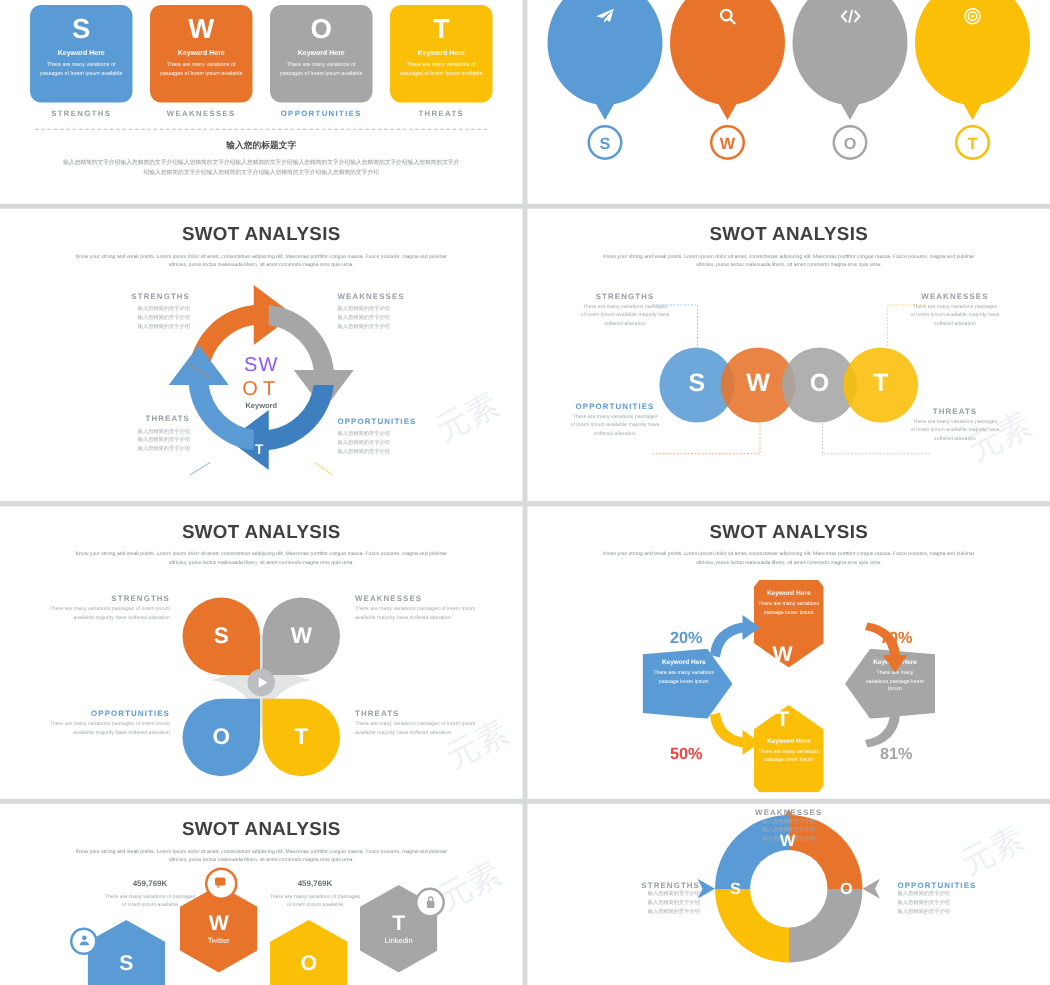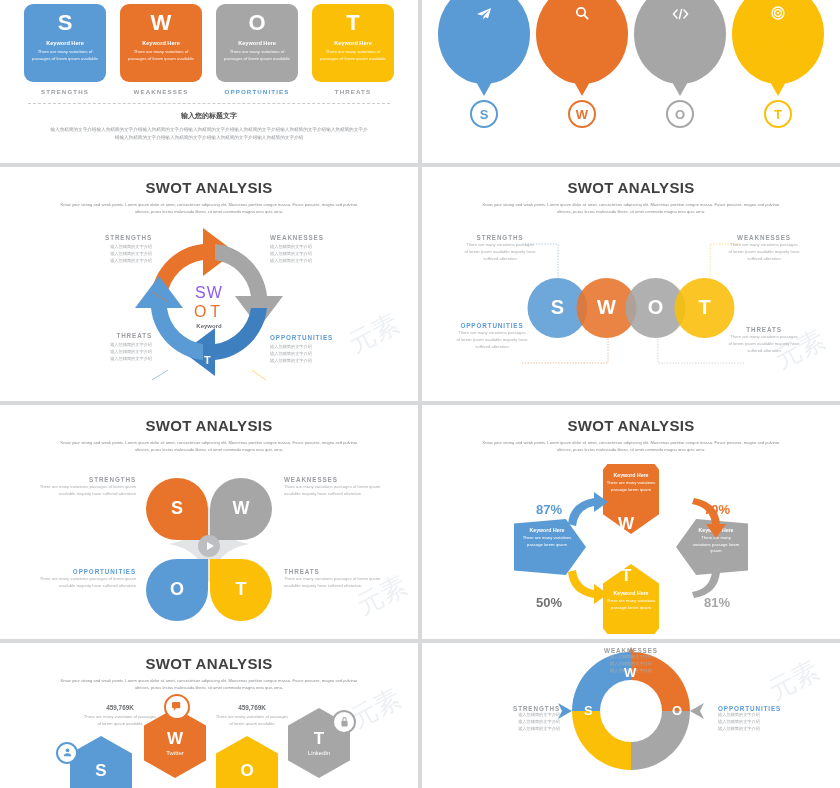--- a/index.html
+++ b/index.html
@@ -503,23 +503,23 @@
       <div class="blade b-left" style="background:#5B9BD5">
         <div class="bk">Keyword Here</div>
         <div class="bt">There are many variations passage lorem ipsum</div>
       </div>
 
       <div class="letter" style="left:196px;top:60px">W</div>
       <div class="letter" style="left:222px;top:86px">O</div>
       <div class="letter" style="left:199px;top:112px">T</div>
       <div class="letter" style="left:172px;top:86px">S</div>
 
-      <div class="pct" style="left:114px;top:48px;color:#5B9BD5">87%</div>
+      <div class="pct" style="left:114px;top:48px;color:#5B9BD5">20%</div>
       <div class="pct" style="right:110px;top:48px;color:#E8742C">70%</div>
-      <div class="pct" style="left:114px;bottom:30px;color:#737373">50%</div>
+      <div class="pct" style="left:114px;bottom:30px;color:#ef4444">50%</div>
       <div class="pct" style="right:110px;bottom:30px;color:#A6A6A6">81%</div>
 
       <svg width="418" height="186" viewBox="0 0 418 186" style="position:absolute;left:0;top:0;pointer-events:none">
         <path d="M146 70 q2 -22 26 -26 l0 -6 l14 10 l-14 10 l0 -6 q-16 3 -18 20 z" fill="#5B9BD5"></path>
         <path d="M272 44 q24 4 26 26 l6 0 l-10 14 l-10 -14 l6 0 q-2 -17 -20 -20 z" fill="#E8742C"></path>
         <path d="M146 118 q2 22 26 26 l0 6 l14 -10 l-14 -10 l0 6 q-16 -3 -18 -20 z" fill="#FBBF07"></path>
         <path d="M272 144 q24 -4 26 -26 l6 0 l-10 -14 l-10 14 l6 0 q-2 17 -20 20 z" fill="#A6A6A6"></path>
       </svg>
     </div>
   </div>

